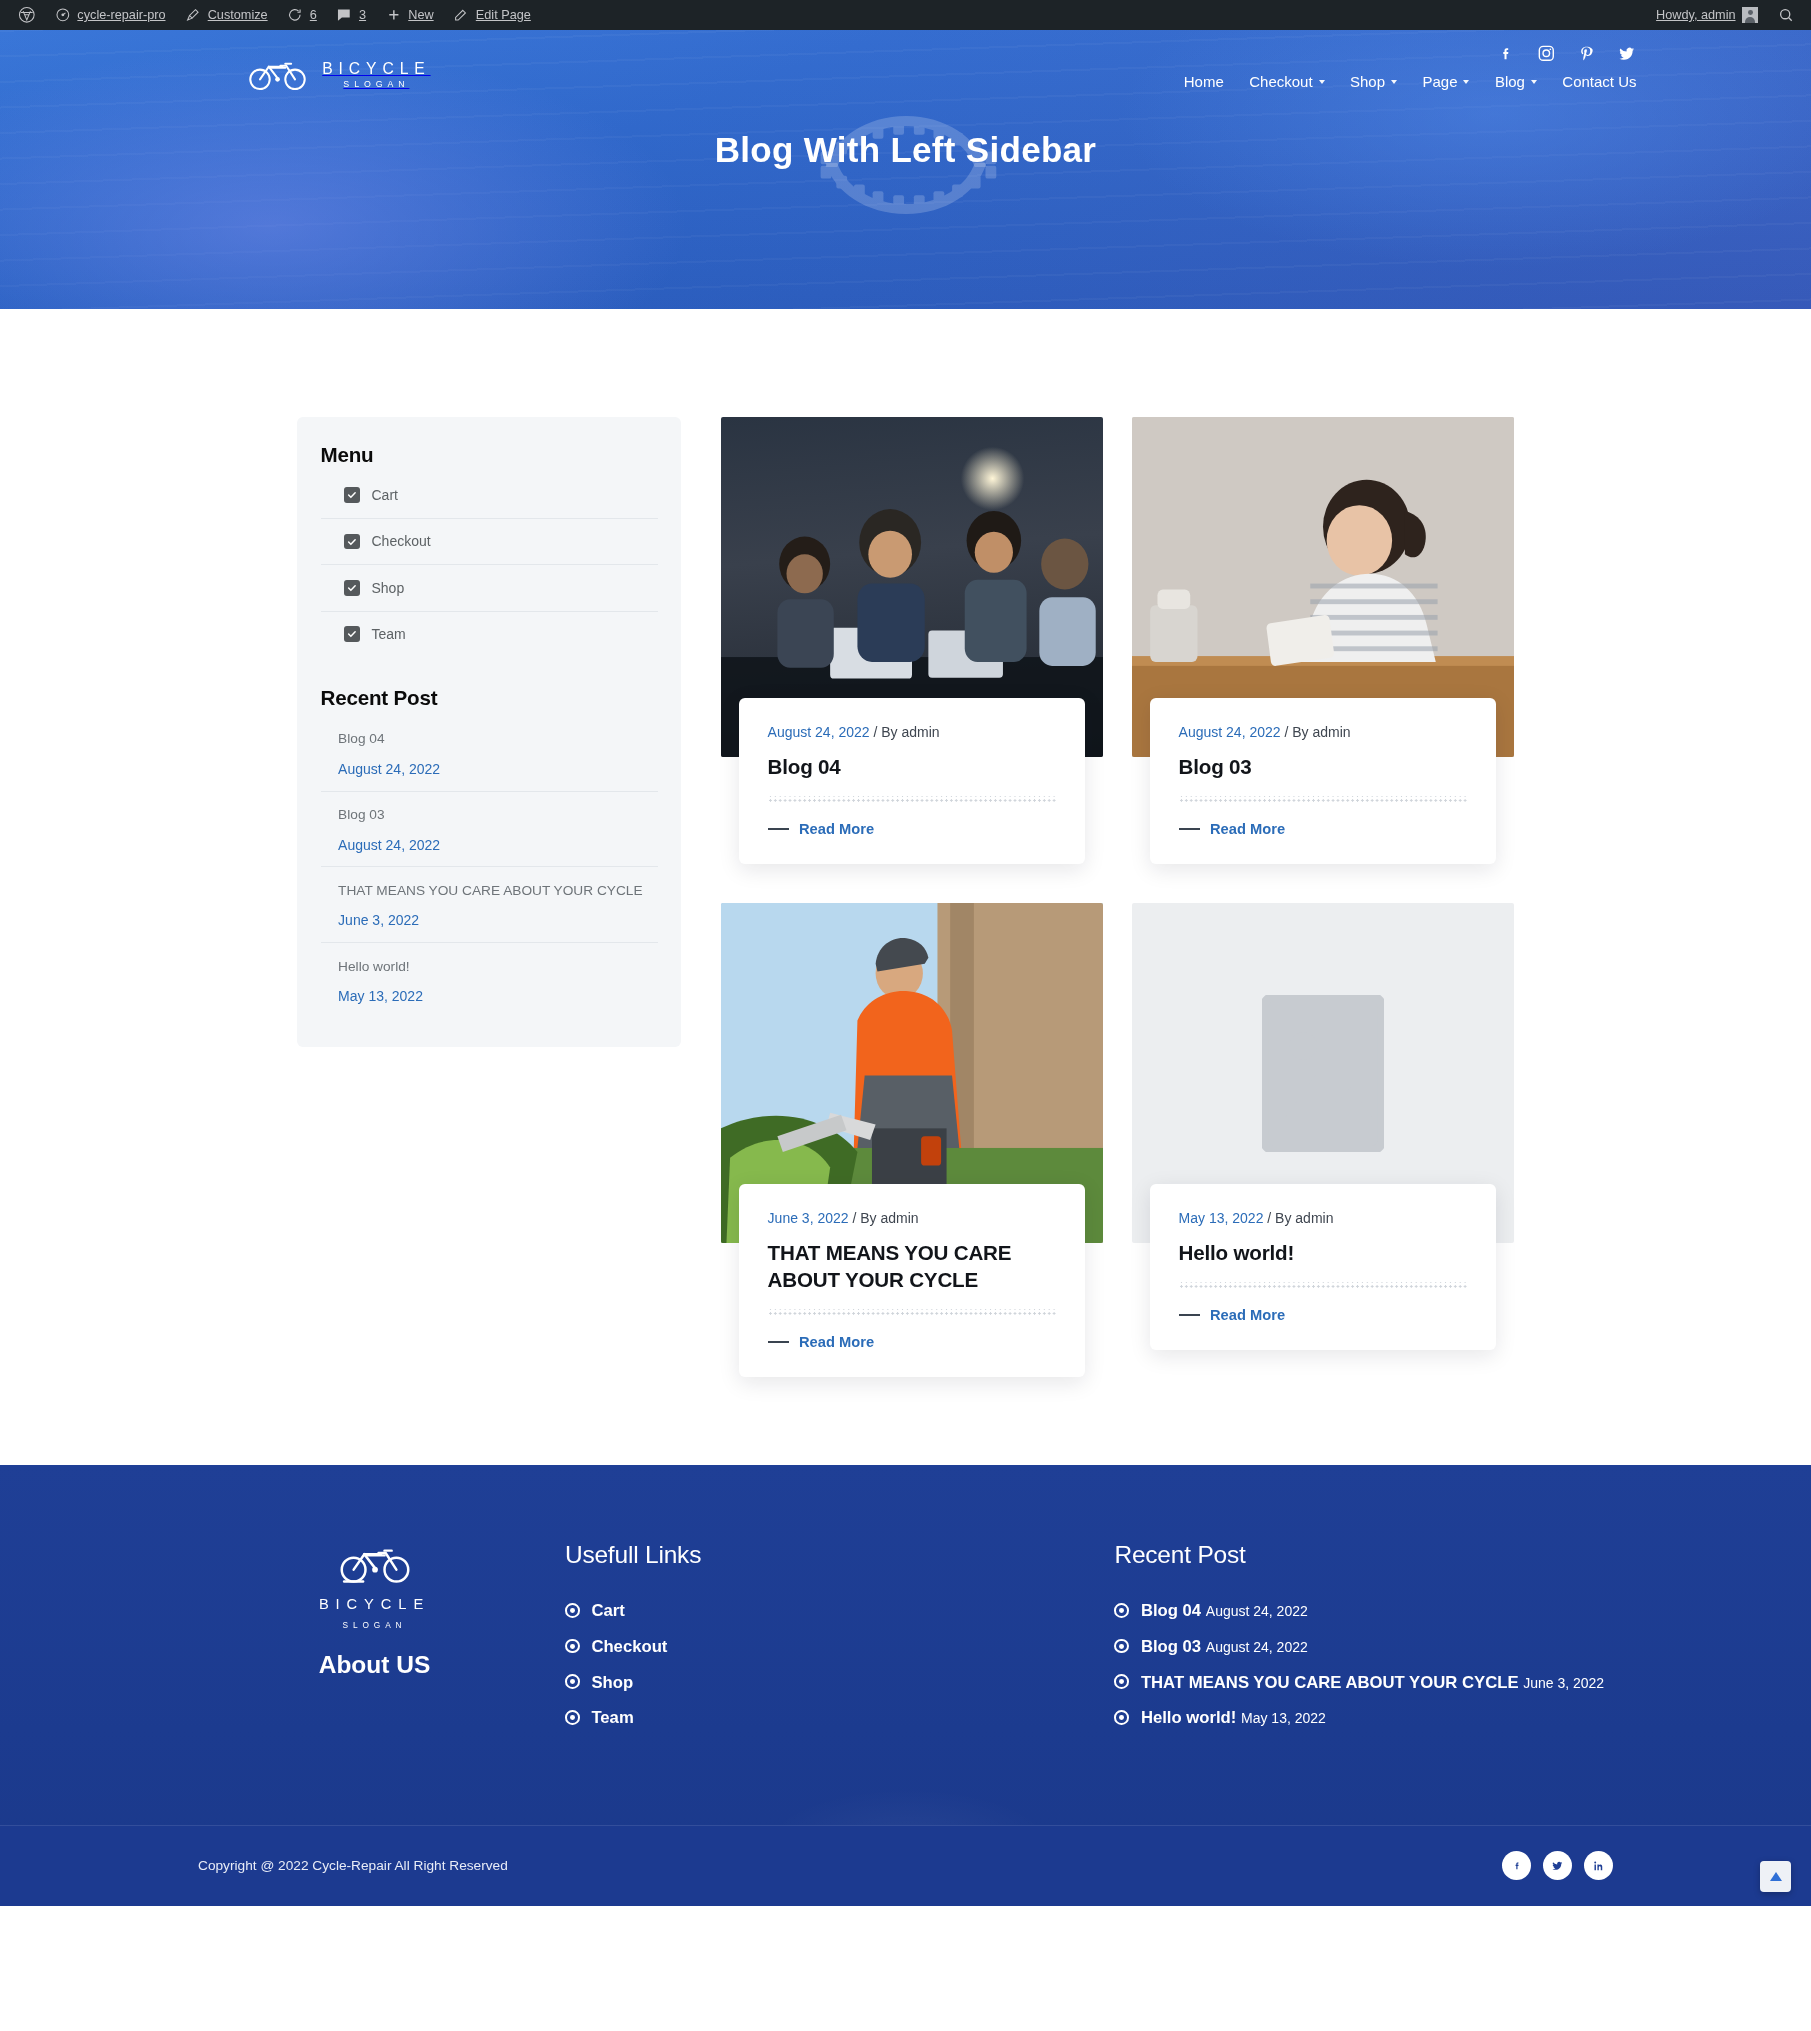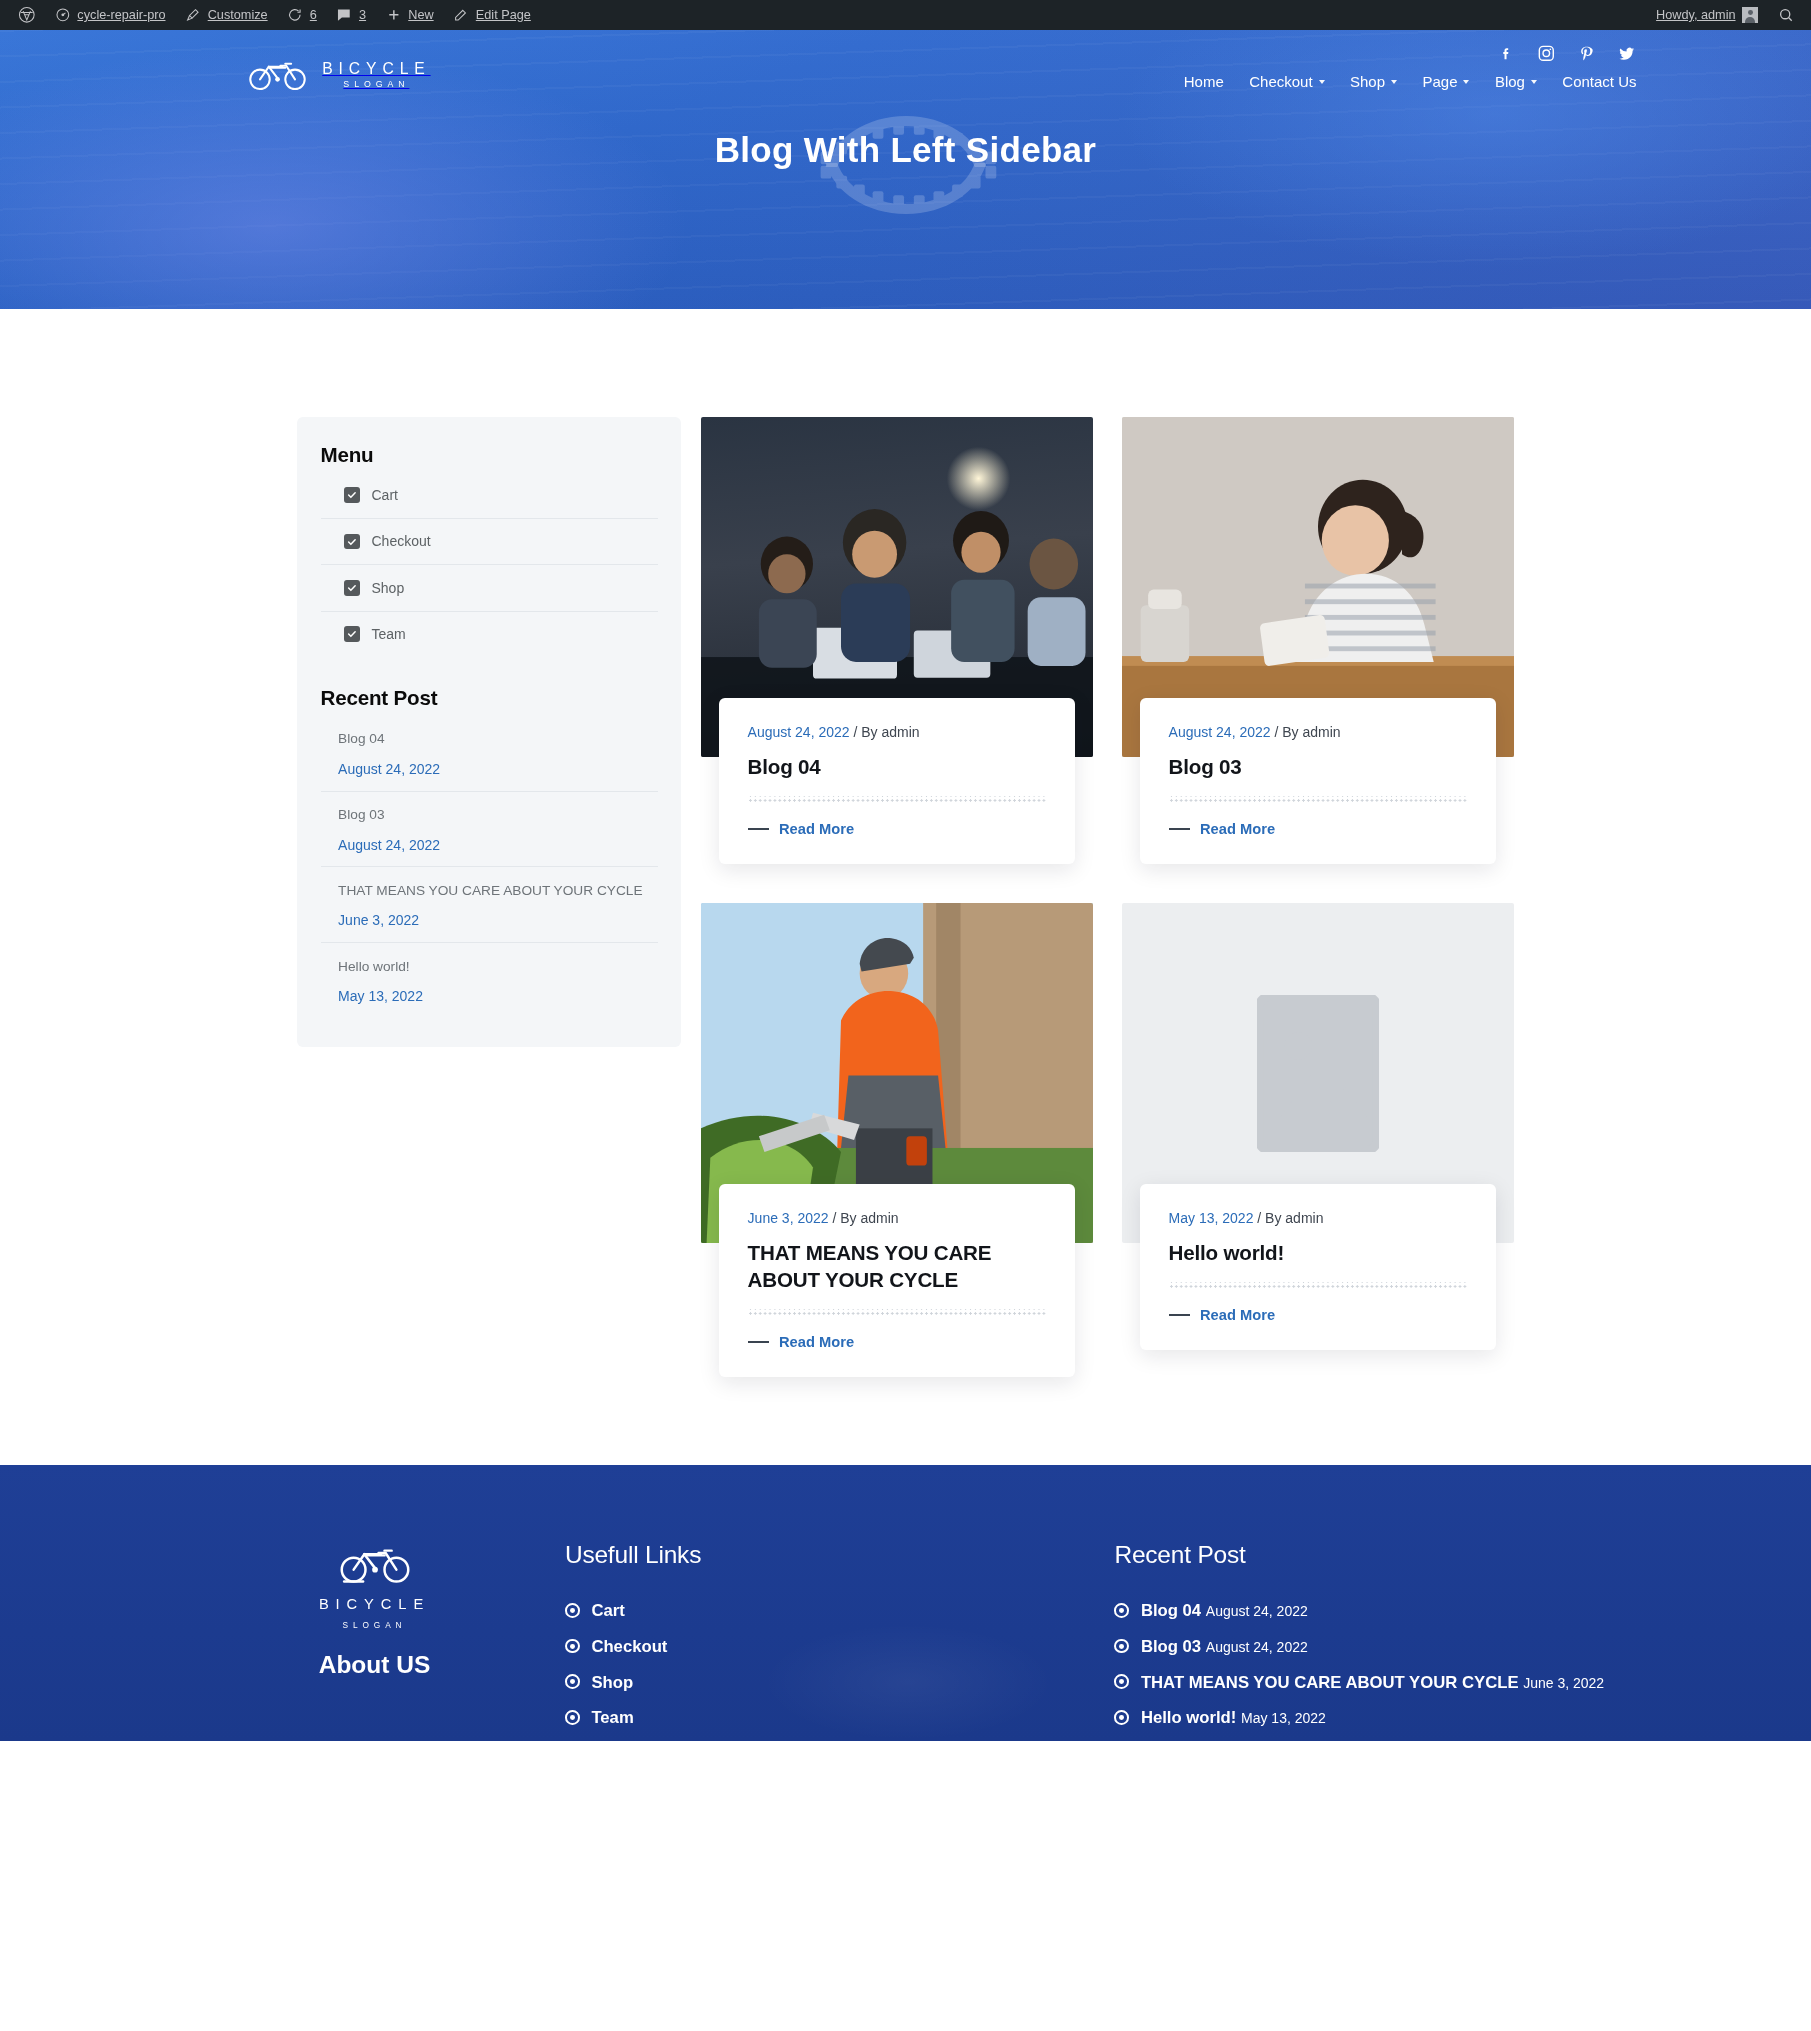--- a/index.html
+++ b/index.html
@@ -89,21 +89,21 @@
 
   .hero-center { position: relative; text-align: center; margin-top: 17.6px; z-index: 3; }
   .gear-top, .gear-bot { display:block; margin: 0 auto; opacity: .42; }
   .crumb { color:#fff; font-size:14px; margin: 2px 0 5.9px; letter-spacing:0.2px; }
   .crumb .dot { margin: 0 7.8px; }
   .hero-title { color:#fff; font-size:35px; font-weight:700; letter-spacing:0.3px; }
 
   
   .page-main { background:#fff; padding: 108px 0 88px; }
   .container { max-width: 1264px; margin: 0 auto; padding: 0 23.5px; }
-  .layout { display: flex; gap: 20px; align-items: flex-start; }
+  .layout { display: flex; gap: 40px; align-items: flex-start; }
 
   
   .sidebar { width: 384px; flex: none; background:#f4f6f8; border-radius:5.9px; padding: 25.5px 23.5px 29px; }
   .widget + .widget { margin-top: 29px; }
   .widget-title { font-size: 20.6px; font-weight: 700; color:#0b0b0b; margin-bottom: 5.9px; letter-spacing:-0.2px;}
   .menu-list { list-style:none; }
   .menu-list li { border-bottom: 1px solid #e3e7eb; }
   .menu-list li:last-child { border-bottom: 0; }
   .menu-row { display:flex; align-items:center; gap:11.8px; padding: 14.7px 0 14.7px 23.5px; }
   .chk {
@@ -713,14 +713,39 @@
             <span class="bullet">
               <i></i>
             </span>
           <span><span class="rp-text">Hello world!</span> <span class="date">May 13, 2022</span></span>
           </li>
       </ul>
     </div>
 
   </div>
 
+  <div class="copybar">
+    <div class="copy-inner">
+      <span class="copy-text">Copyright @ 2022 Cycle-Repair All Right Reserved</span>
+      <span class="copy-social">
+        <a href="#" class="csoc">
+          <svg width="8.8" height="13.7" viewBox="0 0 24 24" fill="#1f3f96">
+              <path d="M15 3h-2.5C10 3 9 4.6 9 7v2H7v3.2h2V21h3.3v-8.8h2.6l.4-3.2h-3V7.3c0-.9.2-1.4 1.4-1.4H15V3z"></path>
+            </svg>
+        </a>
+        <a href="#" class="csoc">
+          <svg width="12.7" height="11.8" viewBox="0 0 24 24" fill="#1f3f96">
+              <path d="M22 5.9c-.7.3-1.5.5-2.4.6.9-.5 1.5-1.3 1.8-2.3-.8.5-1.7.8-2.6 1A4.1 4.1 0 0 0 11.7 9 11.7 11.7 0 0 1 3.2 4.7a4.1 4.1 0 0 0 1.3 5.5c-.7 0-1.3-.2-1.9-.5 0 2 1.4 3.7 3.3 4.1-.6.2-1.2.2-1.9.1.5 1.7 2.1 2.9 3.9 2.9A8.3 8.3 0 0 1 2 18.6 11.6 11.6 0 0 0 8.3 20c7.5 0 11.6-6.2 11.6-11.6v-.5c.8-.6 1.5-1.3 2.1-2z"></path>
+            </svg>
+        </a>
+        <a href="#" class="csoc">
+          <svg width="11.8" height="11.8" viewBox="0 0 24 24" fill="#1f3f96">
+              <path d="M4.5 3a2 2 0 1 0 0 4 2 2 0 0 0 0-4zM3 9h3v12H3zM9 9h2.9v1.7h.1c.4-.8 1.5-1.7 3-1.7 3.2 0 3.8 2 3.8 4.7V21h-3v-5.5c0-1.3 0-3-1.9-3s-2.1 1.4-2.1 2.9V21H9z"></path>
+            </svg>
+        </a>
+      </span>
+    </div>
+    <div class="backtotop">
+        <i class="tri-up"></i>
+      </div>
+  </div>
 </footer>
 
 
 </body></html>

